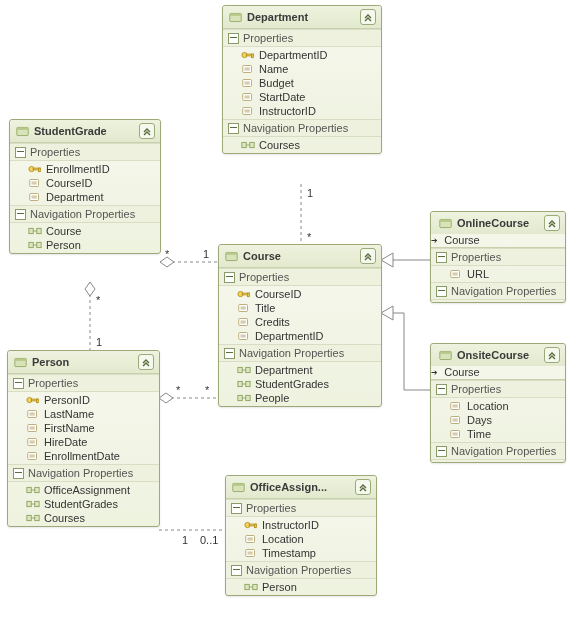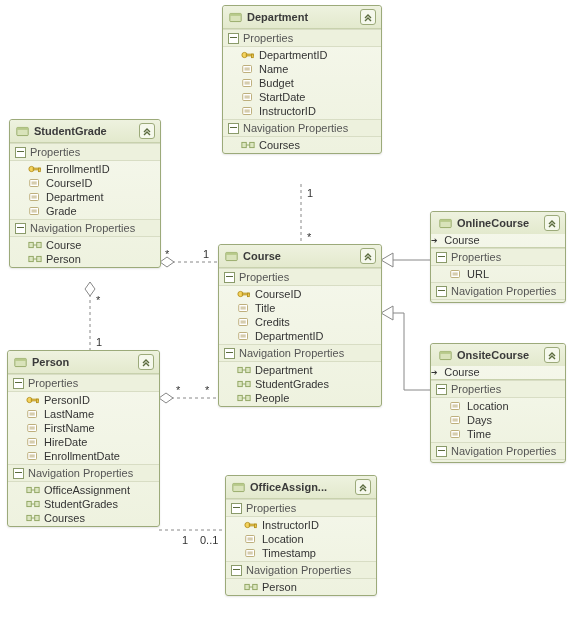--- a/index.html
+++ b/index.html
@@ -250,30 +250,20 @@
         <div class="row">
           <span class="ic">
             <svg viewBox="0 0 16 12" width="14" height="12">
               <rect x="2" y="2" width="10" height="8" rx="1" fill="#fff" stroke="#b5a36a"></rect>
               <line x1="4" y1="5" x2="10" y2="5" stroke="#b5a36a"></line>
               <line x1="4" y1="7" x2="10" y2="7" stroke="#b5a36a"></line>
             </svg>
           </span>
           <span class="lbl">Department</span>
         </div>
-        <div class="row">
-          <span class="ic">
-            <svg viewBox="0 0 16 12" width="14" height="12">
-              <rect x="2" y="2" width="10" height="8" rx="1" fill="#fff" stroke="#b5a36a"></rect>
-              <line x1="4" y1="5" x2="10" y2="5" stroke="#b5a36a"></line>
-              <line x1="4" y1="7" x2="10" y2="7" stroke="#b5a36a"></line>
-            </svg>
-          </span>
-          <span class="lbl">Grade</span>
-        </div>
       </div>
     <div class="section-hd">
         <span class="minus"></span>
         <span>Navigation Properties</span>
       </div>
     <div class="rows">
         <div class="row">
           <span class="ic">
             <svg viewBox="0 0 16 12" width="14" height="12">
               <rect x="1" y="3" width="5" height="6" fill="#dce6c1" stroke="#8aa05a"></rect>

